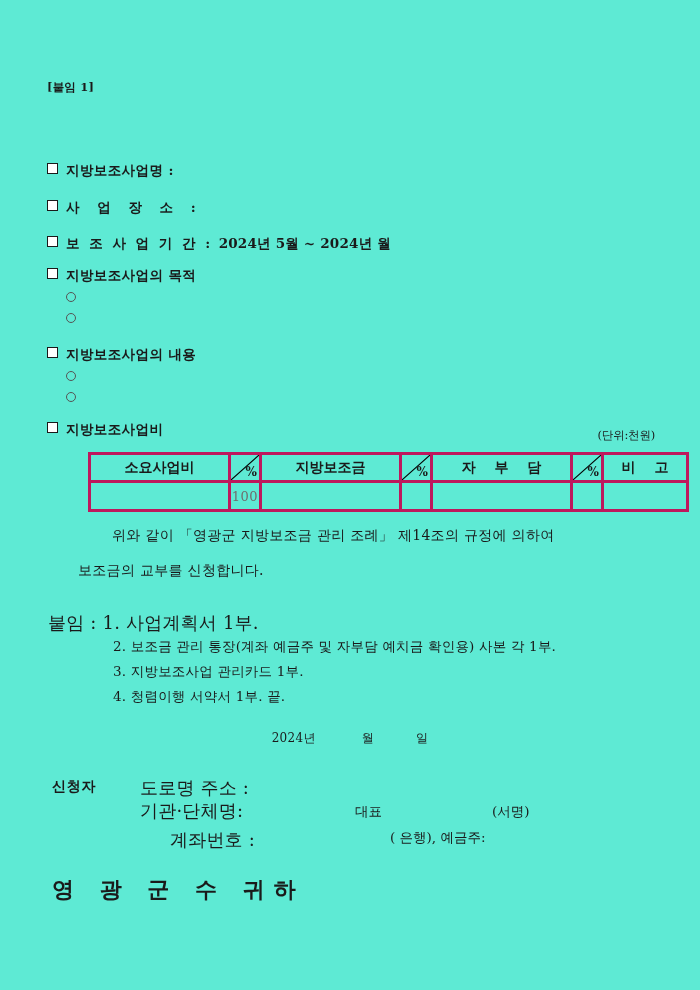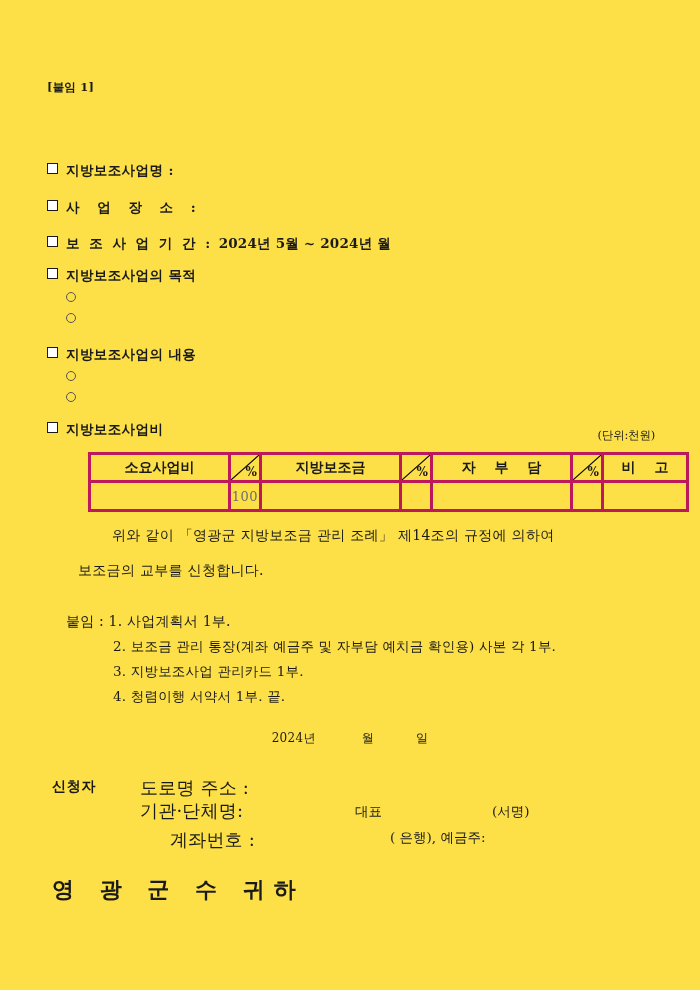--- a/index.html
+++ b/index.html
@@ -15,21 +15,21 @@
     font-family: "DejaVu Serif", "Liberation Serif", serif;
     color: #1a1a1a;
     overflow: hidden;
   }
 
   .page {
     position: absolute;
     inset: 0;
     width: 700px;
     height: 990px;
-    background: #fde047;
+    background: #5eead4;
   }
 
   
   .attach-tag {
     position: absolute;
     left: 47px;
     top: 80px;
     font-size: 11.5px;
     font-weight: bold;
     letter-spacing: 0.2px;
@@ -160,22 +160,22 @@
     width: 580px;
     font-size: 14px;
     line-height: 1;
     letter-spacing: 0.3px;
   }
   .para .indent { display: inline-block; width: 34px; }
 
   
   .attach-head {
     position: absolute;
-    left: 66px;
-    font-size: 14px;
+    left: 48px;
+    font-size: 18px;
     line-height: 1;
     letter-spacing: 0.2px;
   }
   .attach-item {
     position: absolute;
     left: 113px;
     font-size: 13.5px;
     line-height: 1;
     letter-spacing: 0.2px;
     white-space: nowrap;

